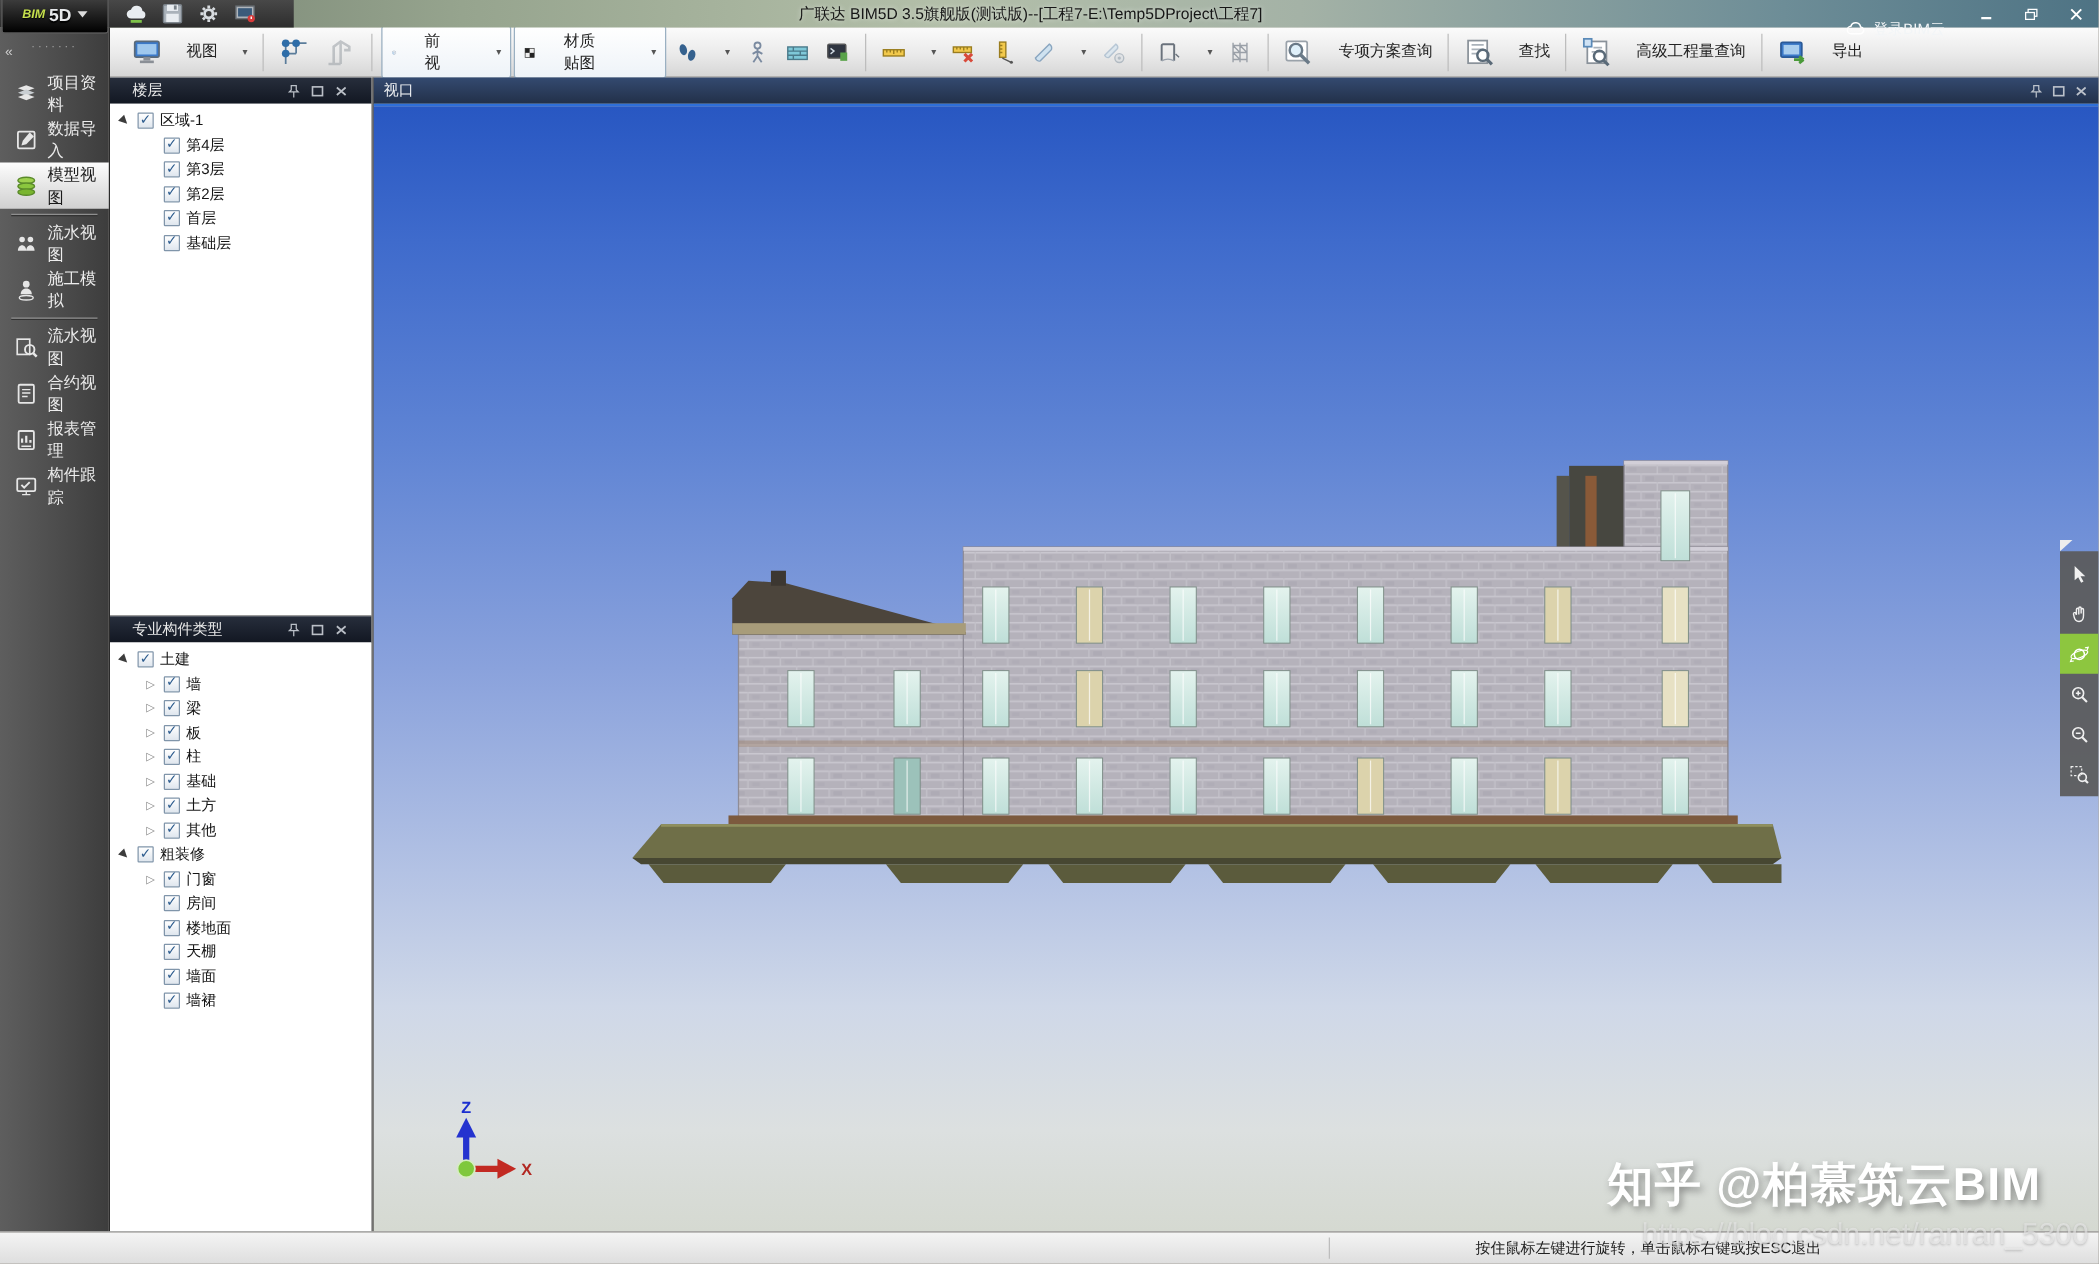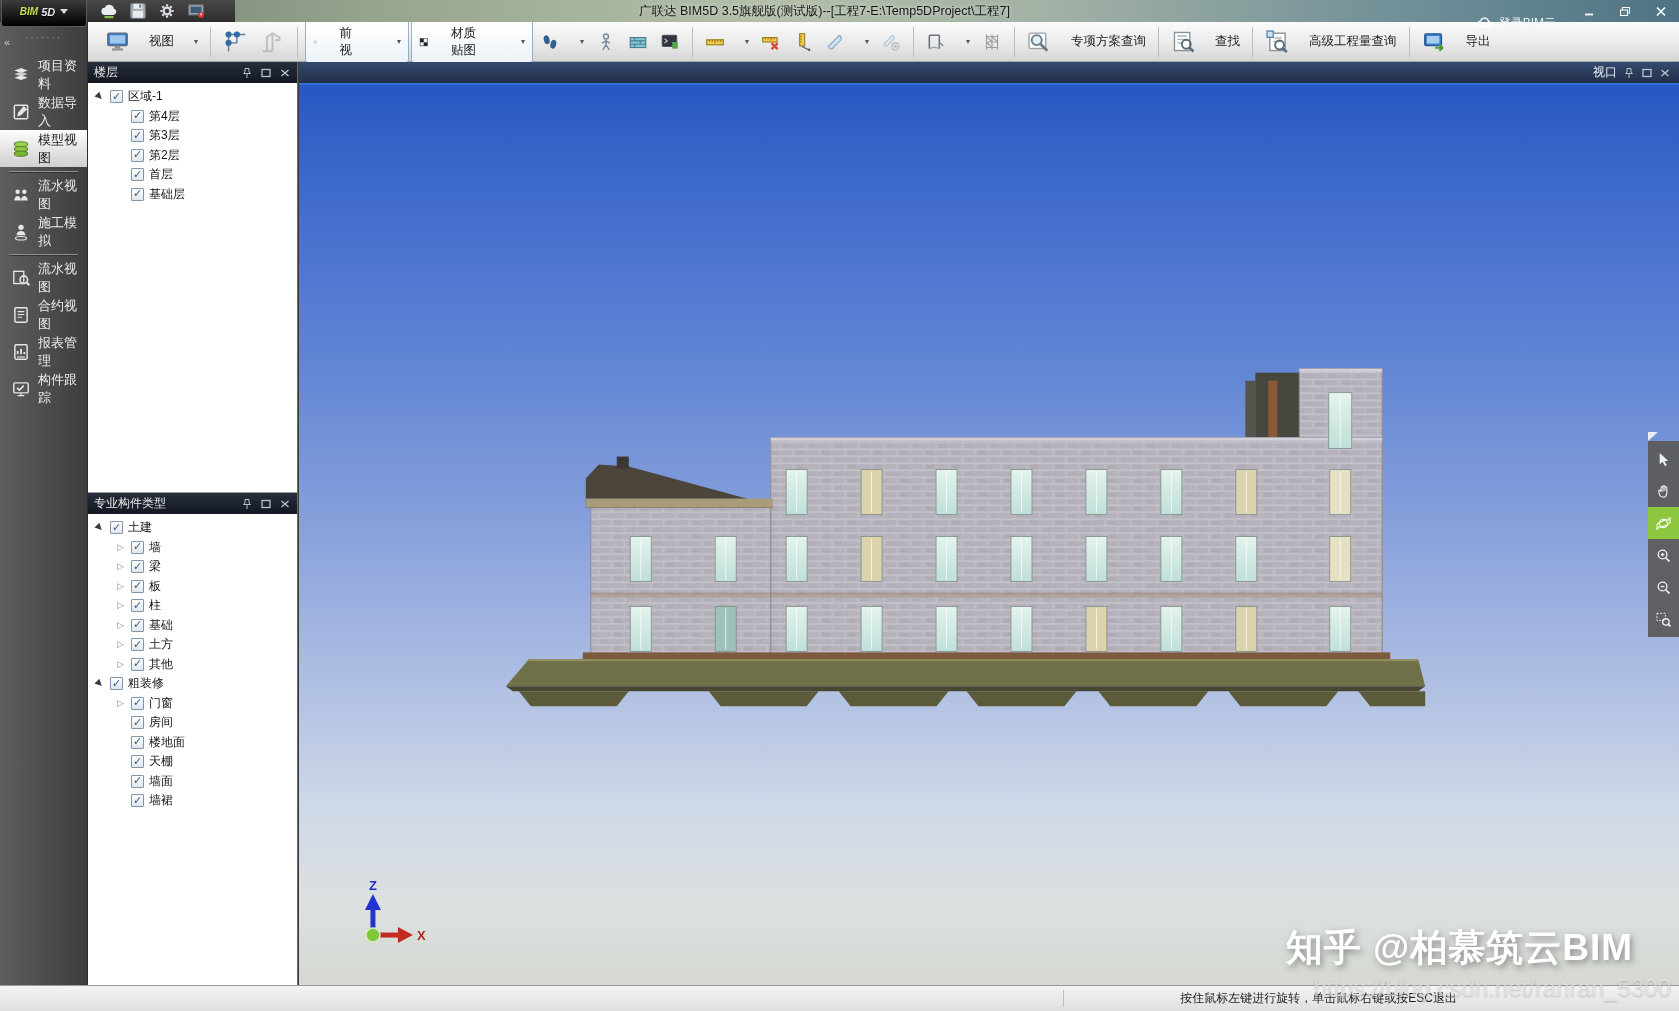--- a/index.html
+++ b/index.html
@@ -8,21 +8,21 @@
          display:grid; grid-template-columns:88px 210px 1fr; grid-template-rows:22px 40px 1fr 26px;
          background:#d4d0c8; }
 
   
   .titlebar { grid-column:1/4; position:relative; display:flex; align-items:stretch;
     background:linear-gradient(90deg,#6d7a6a 0%,#96a48e 22%,#b3bfa9 45%,#a4b2a6 62%,#6d8d97 85%,#4e7384 100%); }
   .qa { display:flex; align-items:center; gap:3px; background:linear-gradient(#484848,#2d2d2d); padding:0 26px 0 0; }
   .logo { width:86px; height:30px; margin:1px 6px 0 1px; background:linear-gradient(#404040,#000); border:1px solid #5a5a5a;
     border-radius:3px; display:flex; align-items:center; justify-content:center; gap:3px; z-index:6; position:relative; }
   .logo .bim { font-style:italic; font-weight:bold; font-size:10px; color:#c6e04e; text-shadow:0 1px 1px #000; }
-  .logo .fived { font-style:italic; font-weight:bold; font-size:11px; color:#e6e8ea; text-shadow:0 1px 1px #000; }
+  .logo .fived { font-weight:bold; font-size:14px; color:#e6e8ea; text-shadow:0 1px 1px #000; }
   .lgarr { width:0; height:0; border-left:4px solid transparent; border-right:4px solid transparent; border-top:5px solid #dcdcdc; margin-left:2px; }
   .qa-btn { width:26px; height:20px; display:flex; align-items:center; justify-content:center; }
   .qa-btn svg { width:17px; height:17px; }
   .tb-title { position:absolute; left:300px; right:330px; top:0; bottom:0; display:flex; align-items:center; justify-content:center;
     font-size:12.5px; color:#161616; text-shadow:0 0 4px rgba(255,255,255,.65); white-space:nowrap; pointer-events:none; }
   .win-ctrl { margin-left:auto; display:flex; align-items:stretch; z-index:5; }
   .login { display:flex; align-items:center; gap:6px; color:#f2f5f7; font-size:12px; padding:0 14px;
     background:rgba(30,60,80,.22); border-left:1px solid rgba(255,255,255,.3); border-right:1px solid rgba(255,255,255,.3);margin-top:23px; }
   .login svg { width:16px; height:12px; }
   .wc-btn { width:36px; display:flex; align-items:center; justify-content:center; }
@@ -52,39 +52,39 @@
   .sb-item.active { background:linear-gradient(#fdfdfd,#d0d0d0); color:#1a1a1a; }
   .sb-icon { width:20px; height:20px; display:inline-flex; flex:0 0 20px; }
   .sb-icon svg { width:100%; height:100%; }
   .sb-divider { height:1px; background:#8f8f8f; margin:4px 9px; box-shadow:0 1px 0 #333; }
 
   
   .panelcol { grid-row:3; grid-column:2; display:flex; flex-direction:column; background:#fff; border-right:1px solid #6a6a6a; min-height:0; }
   .panel { display:flex; flex-direction:column; min-height:0; }
   .panel.floors { height:430px; }
   .panel.types { flex:1; border-top:1px solid #9a9a9a; }
-  .p-header { flex:0 0 21px; display:flex; align-items:center; gap:7px; padding:0 6px;
+  .p-header { flex:0 0 21px; display:flex; align-items:center; gap:7px; padding:0 18px;
     background:linear-gradient(#272e3c,#121722); color:#e9e9e9; font-size:12px; }
   .p-title { flex:1; }
   .p-ico { width:12px; height:12px; display:inline-flex; opacity:.92; }
   .p-ico svg { width:100%; height:100%; }
   .p-body { flex:1; background:#fff; overflow:hidden; padding-top:4px; }
   .tree-row { display:flex; align-items:center; gap:5px; height:19.5px; font-size:12px; color:#141414; }
   .exp { flex:0 0 11px; width:11px; text-align:center; font-size:9px; color:#3c3c3c; line-height:1; }
   .exp.open span { display:inline-block; transform:rotate(45deg); }
   .exp.closed { color:#8a8a8a; }
   .cb { flex:0 0 13px; width:13px; height:13px; border:1px solid #8095aa; border-radius:1px;
     background:linear-gradient(#ffffff,#dfe6ee); display:flex; align-items:center; justify-content:center;
     font-size:11px; font-weight:bold; color:#2d5c8e; line-height:1; }
   .cb span { margin-top:-1px; }
 
   
   .viewport { grid-row:3; grid-column:3; display:flex; flex-direction:column; min-width:0; min-height:0; border-left:1px solid #3a3a3a; }
   .vp-header { flex:0 0 21px; display:flex; align-items:center; gap:6px; padding:0 8px;
-    background:linear-gradient(#344a70,#223049); color:#eef0f2; font-size:12px;text-align:right; }
+    background:linear-gradient(#344a70,#223049); color:#eef0f2; font-size:12px; }
   .vp-canvas { flex:1; position:relative; overflow:hidden; border-top:2px solid #2f6fd8;
     background:linear-gradient(180deg,#2857c2 0%,#3f6bcc 12%,#5f84d4 30%,#8aa2dc 50%,#b3c2e4 68%,#cfd8e8 80%,#dce0e0 91%,#d5d9d1 100%); }
   .scene { position:absolute; inset:0; width:100%; height:100%; }
   .vstrip { position:absolute; right:0; top:356px; width:31px; background:rgba(90,90,90,.93); display:flex; flex-direction:column; padding:2px 0; }
   .vstrip .tri { position:absolute; top:-9px; left:0; width:0; height:0; border-bottom:9px solid transparent; border-left:10px solid #ededed; }
   .vtool { width:31px; height:32px; display:flex; align-items:center; justify-content:center; }
   .vtool.active { background:#8dc63f; }
   .vtool svg { width:17px; height:17px; }
   .watermark { position:absolute; right:46px; bottom:12px; font-size:37px; font-weight:bold; color:#fff; letter-spacing:1px;
     text-shadow:2px 3px 6px rgba(60,60,60,.5); white-space:nowrap; }

